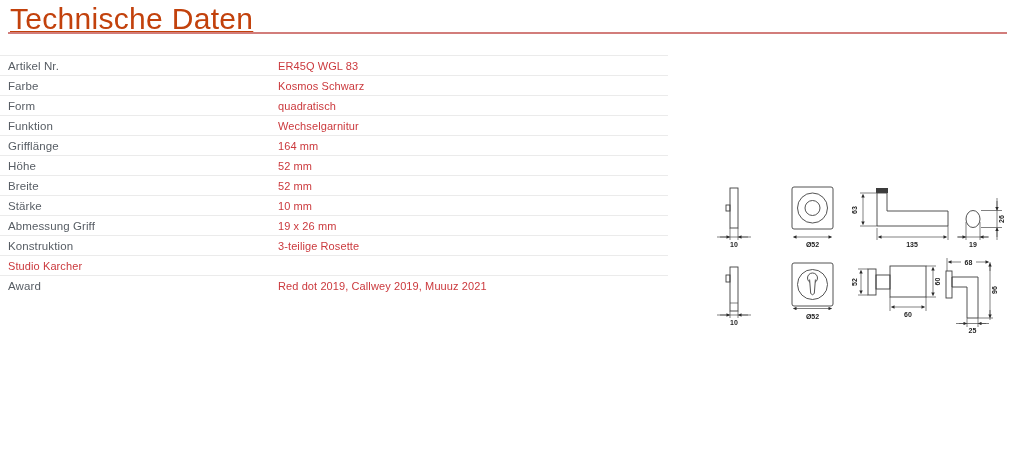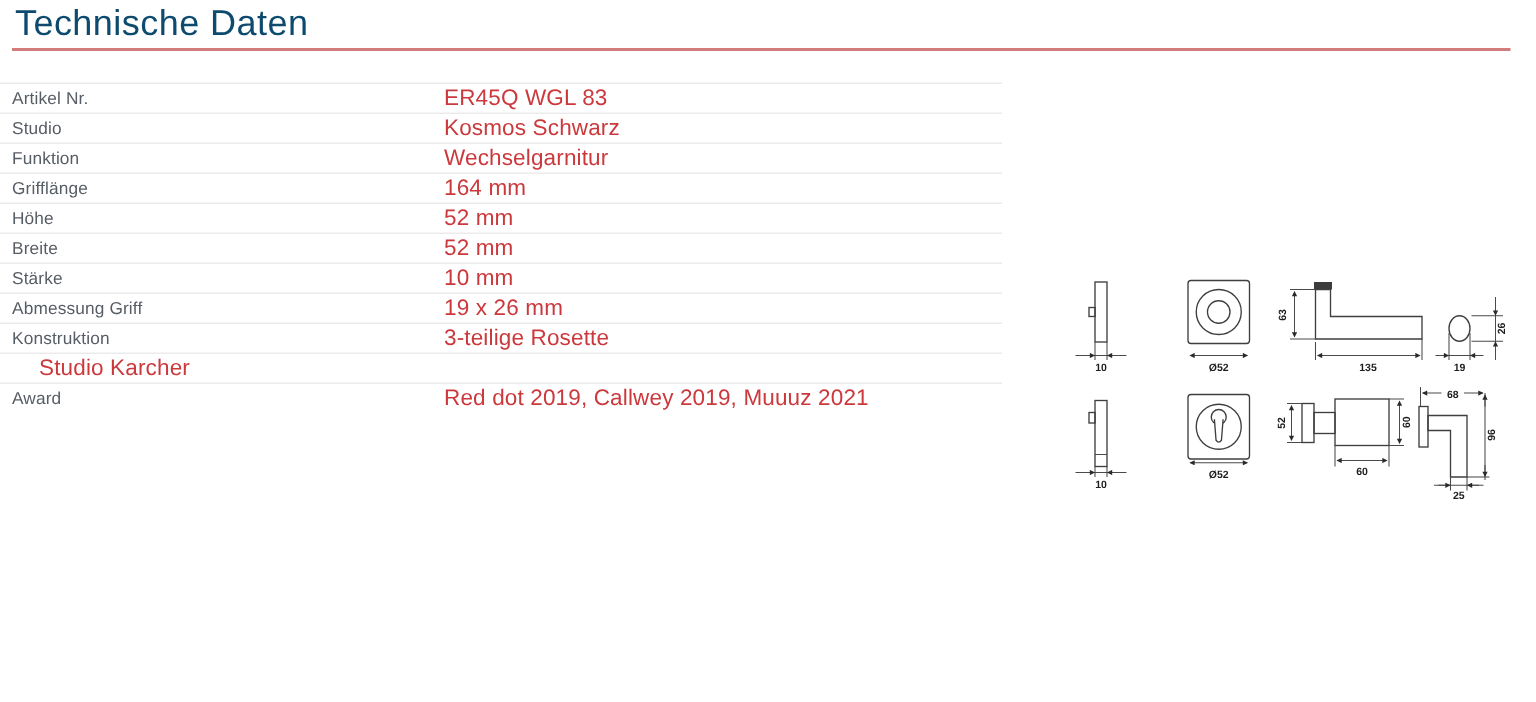--- a/index.html
+++ b/index.html
@@ -2,37 +2,37 @@
 <html><head>
 <meta charset="utf-8">
 <style>
   html,body{margin:0;padding:0;}
   body{
     width:1024px;height:468px;overflow:hidden;background:#ffffff;position:relative;
     font-family:"Liberation Sans",sans-serif;
   }
   .page-title{
     position:absolute;left:10px;top:2px;margin:0;
-    font-size:24px;font-weight:400;color:#0c4a6e;letter-spacing:.3px;
+    font-size:30px;font-weight:400;color:#c2410c;letter-spacing:.3px;text-decoration:underline;
   }
   .title-rule{
     position:absolute;left:8px;top:32px;width:999px;height:2px;background:#d27d7b;
   }
   .spec-table{
     position:absolute;left:0;top:55px;width:668px;
   }
   .spec-row{
     display:flex;align-items:center;height:20px;box-sizing:border-box;
     border-top:1px solid #ebebeb;padding-left:8px;
   }
   .spec-label{
     flex:0 0 270px;font-size:11.5px;color:#575d64;letter-spacing:.1px;
   }
   .spec-value{
-    font-size:15px;color:#cb393d;letter-spacing:.1px;margin-left:18px;
+    font-size:11px;color:#cb393d;letter-spacing:.1px;
   }
   .drawings{
     position:absolute;left:700px;top:170px;width:324px;height:170px;
   }
   .drawings svg{display:block;width:324px;height:170px;}
   .dshape{fill:none;stroke:#3f3f3f;stroke-width:0.9;}
   .dline{fill:none;stroke:#4a4a4a;stroke-width:0.7;}
   .dfill{fill:#3c3c3c;stroke:none;}
   .dtext{font-family:"Liberation Sans",sans-serif;font-size:7px;font-weight:bold;fill:#1e1e1e;}
 </style>
@@ -41,22 +41,26 @@
 
 <h1 class="page-title">Technische Daten</h1>
 <div class="title-rule"></div>
 
 <div class="spec-table">
   <div class="spec-row">
     <div class="spec-label">Artikel Nr.</div>
     <div class="spec-value">ER45Q WGL 83</div>
   </div>
   <div class="spec-row">
-    <div class="spec-label">Studio</div>
+    <div class="spec-label">Farbe</div>
     <div class="spec-value">Kosmos Schwarz</div>
+  </div>
+  <div class="spec-row">
+    <div class="spec-label">Form</div>
+    <div class="spec-value">quadratisch</div>
   </div>
   <div class="spec-row">
     <div class="spec-label">Funktion</div>
     <div class="spec-value">Wechselgarnitur</div>
   </div>
   <div class="spec-row">
     <div class="spec-label">Grifflänge</div>
     <div class="spec-value">164 mm</div>
   </div>
   <div class="spec-row">

